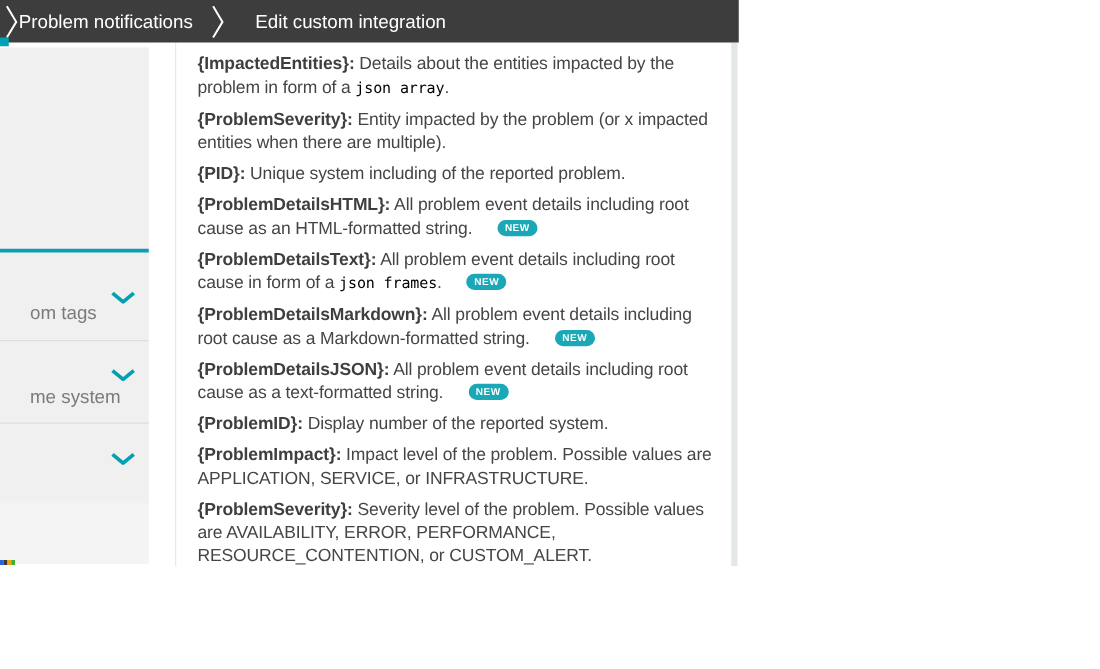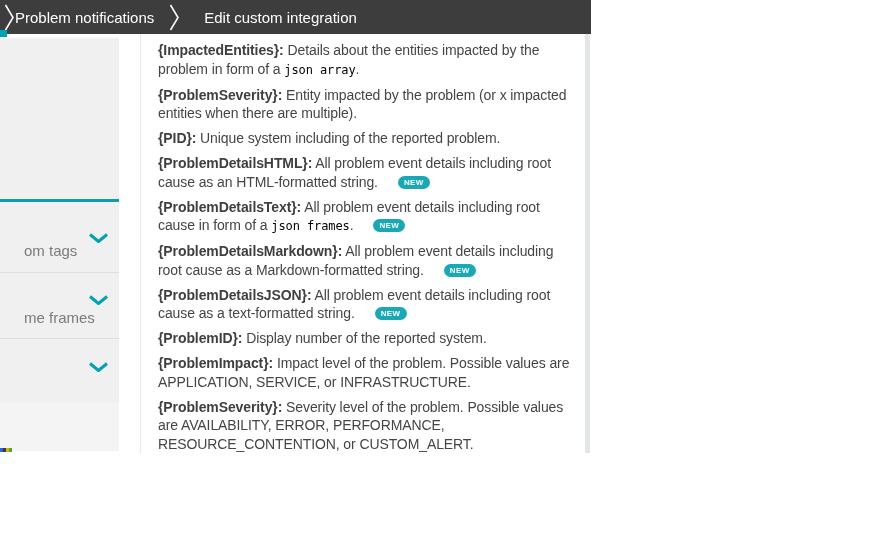--- a/index.html
+++ b/index.html
@@ -70,21 +70,21 @@
         <path d="M2 1.5 L10.5 8.5 L19 1.5" fill="none" stroke="#00a1b2" stroke-width="3" stroke-linejoin="round"></path>
       </svg>
       <span class="lbl">om tags</span>
     </div>
     <div class="side-divider div1"></div>
 
     <div class="side-row row2">
       <svg class="chev" width="21" height="11" viewBox="0 0 21 11">
         <path d="M2 1.5 L10.5 8.5 L19 1.5" fill="none" stroke="#00a1b2" stroke-width="3" stroke-linejoin="round"></path>
       </svg>
-      <span class="lbl">me frames</span>
+      <span class="lbl">me system</span>
     </div>
     <div class="side-divider div2"></div>
 
     <div class="side-row row3">
       <svg class="chev" width="21" height="11" viewBox="0 0 21 11">
         <path d="M2 1.5 L10.5 8.5 L19 1.5" fill="none" stroke="#00a1b2" stroke-width="3" stroke-linejoin="round"></path>
       </svg>
       <span class="lbl"></span>
     </div>
   </aside>

